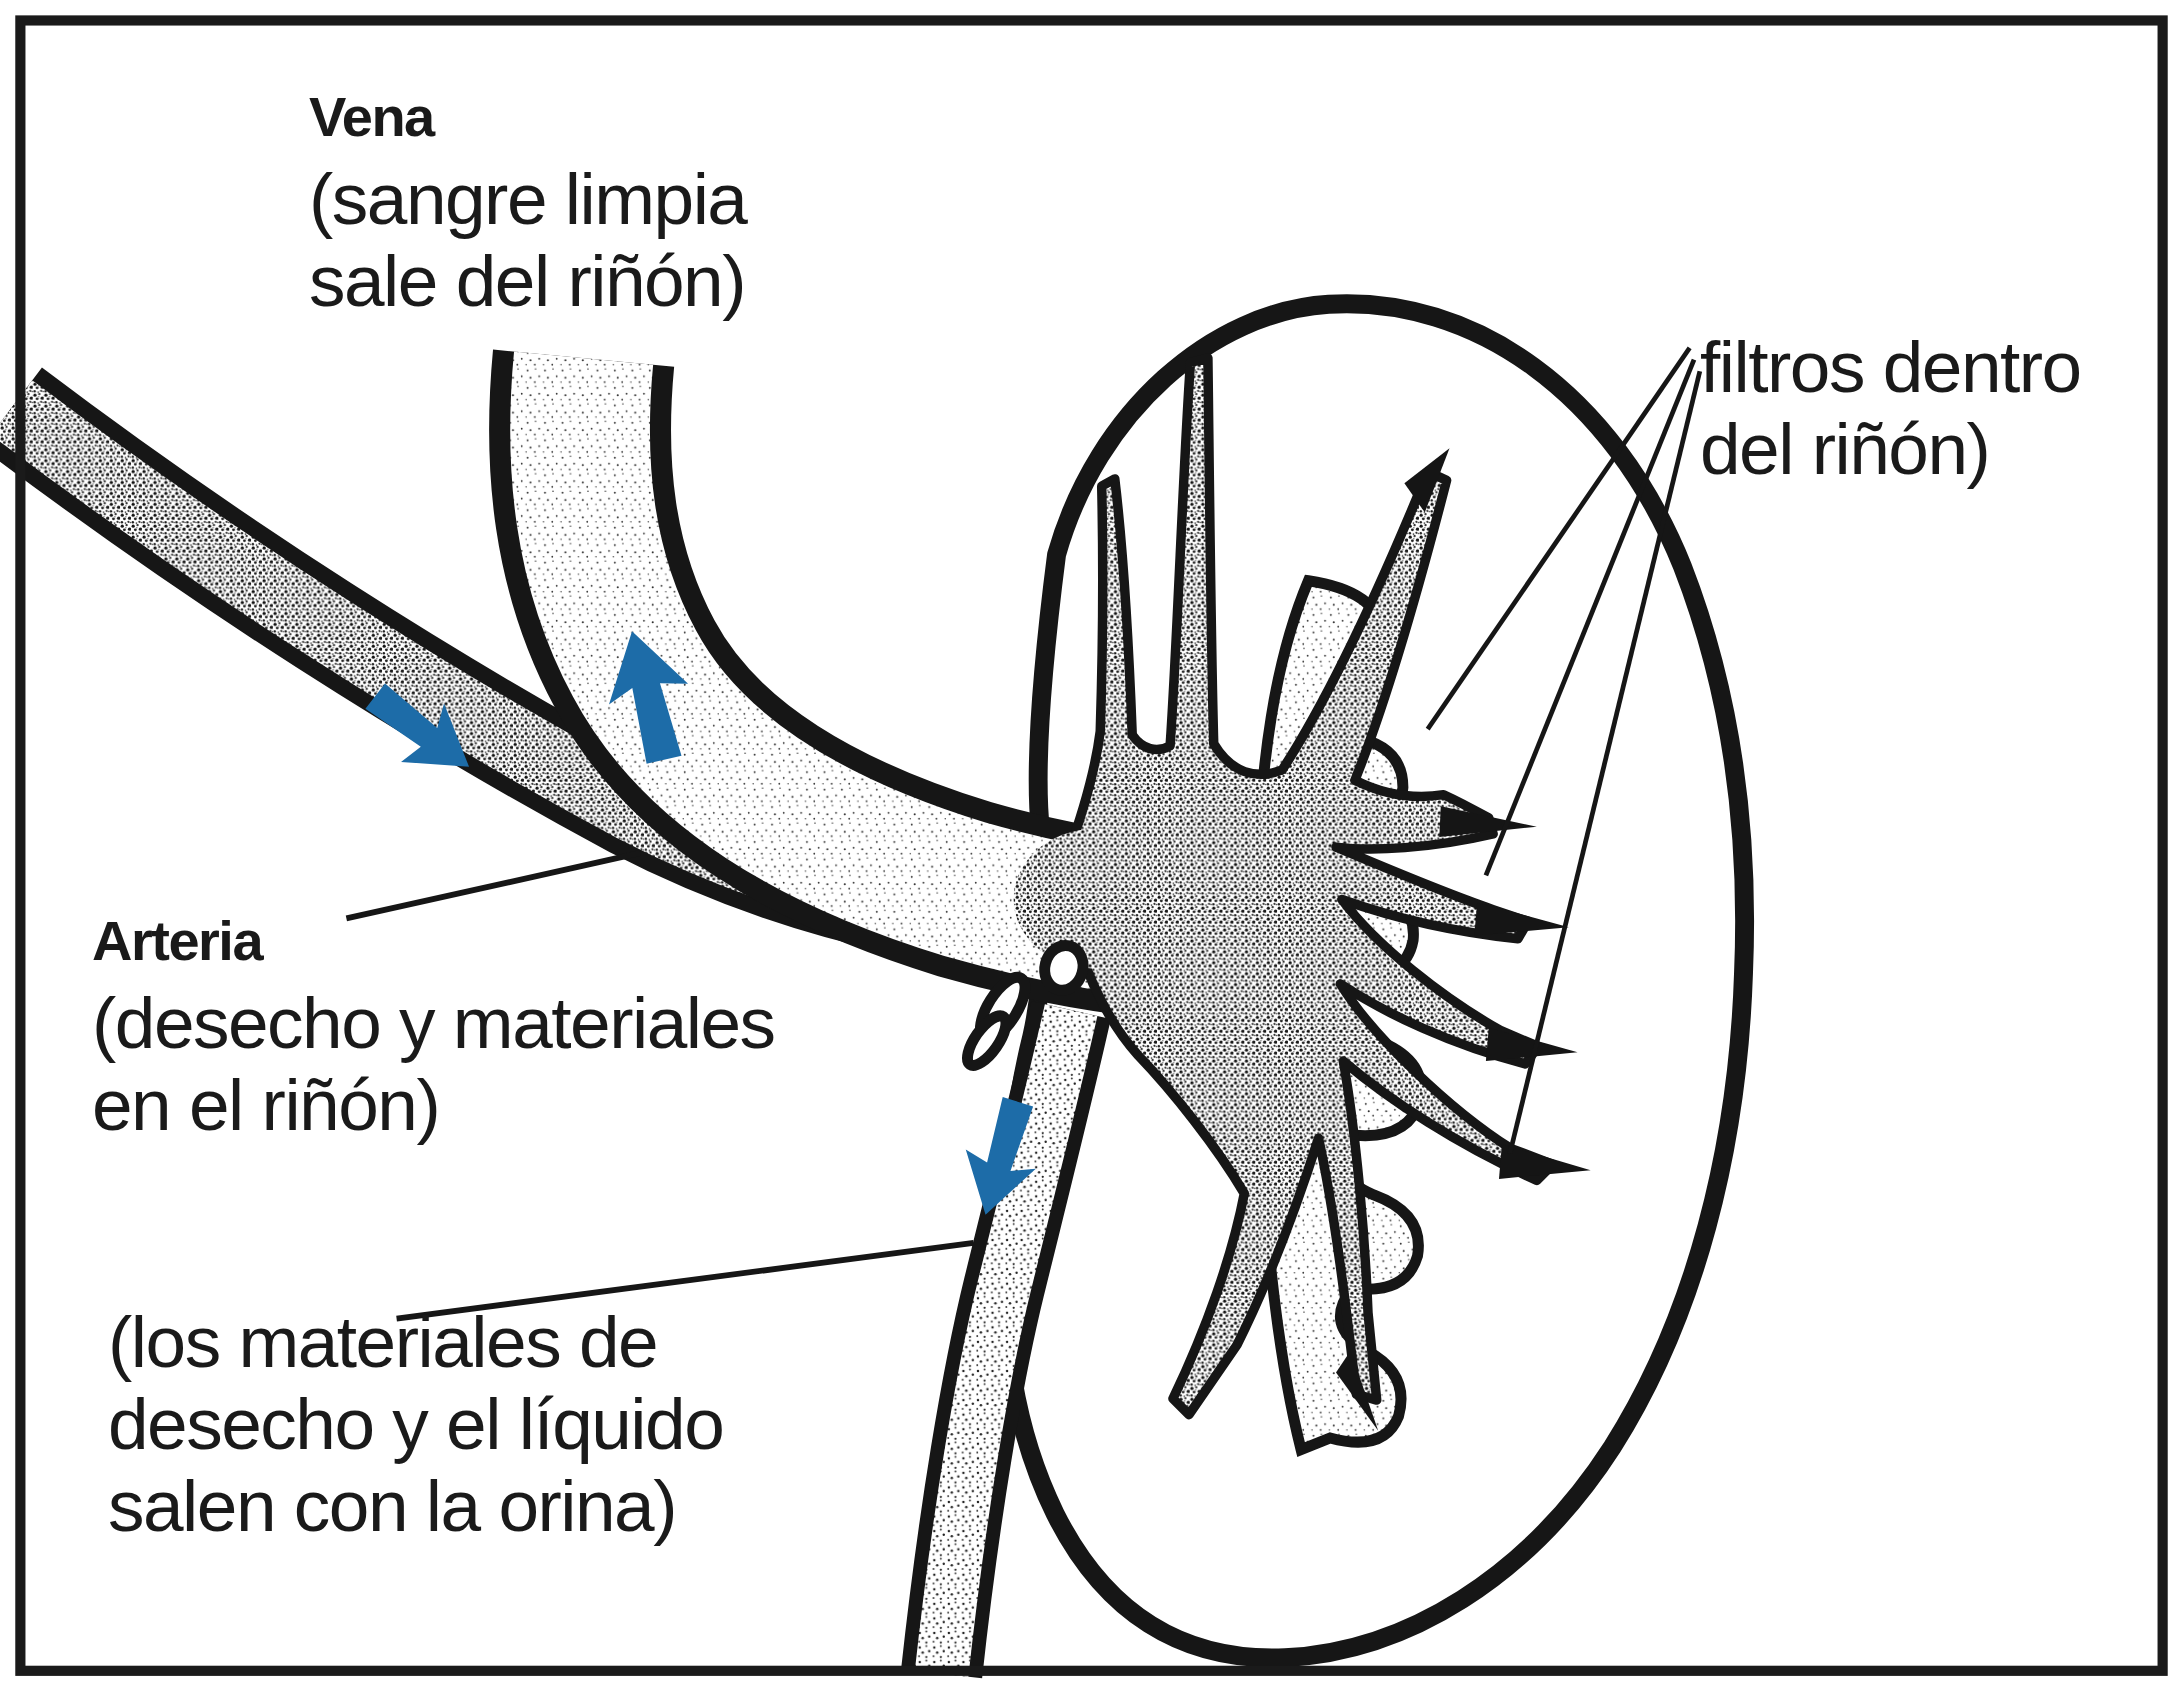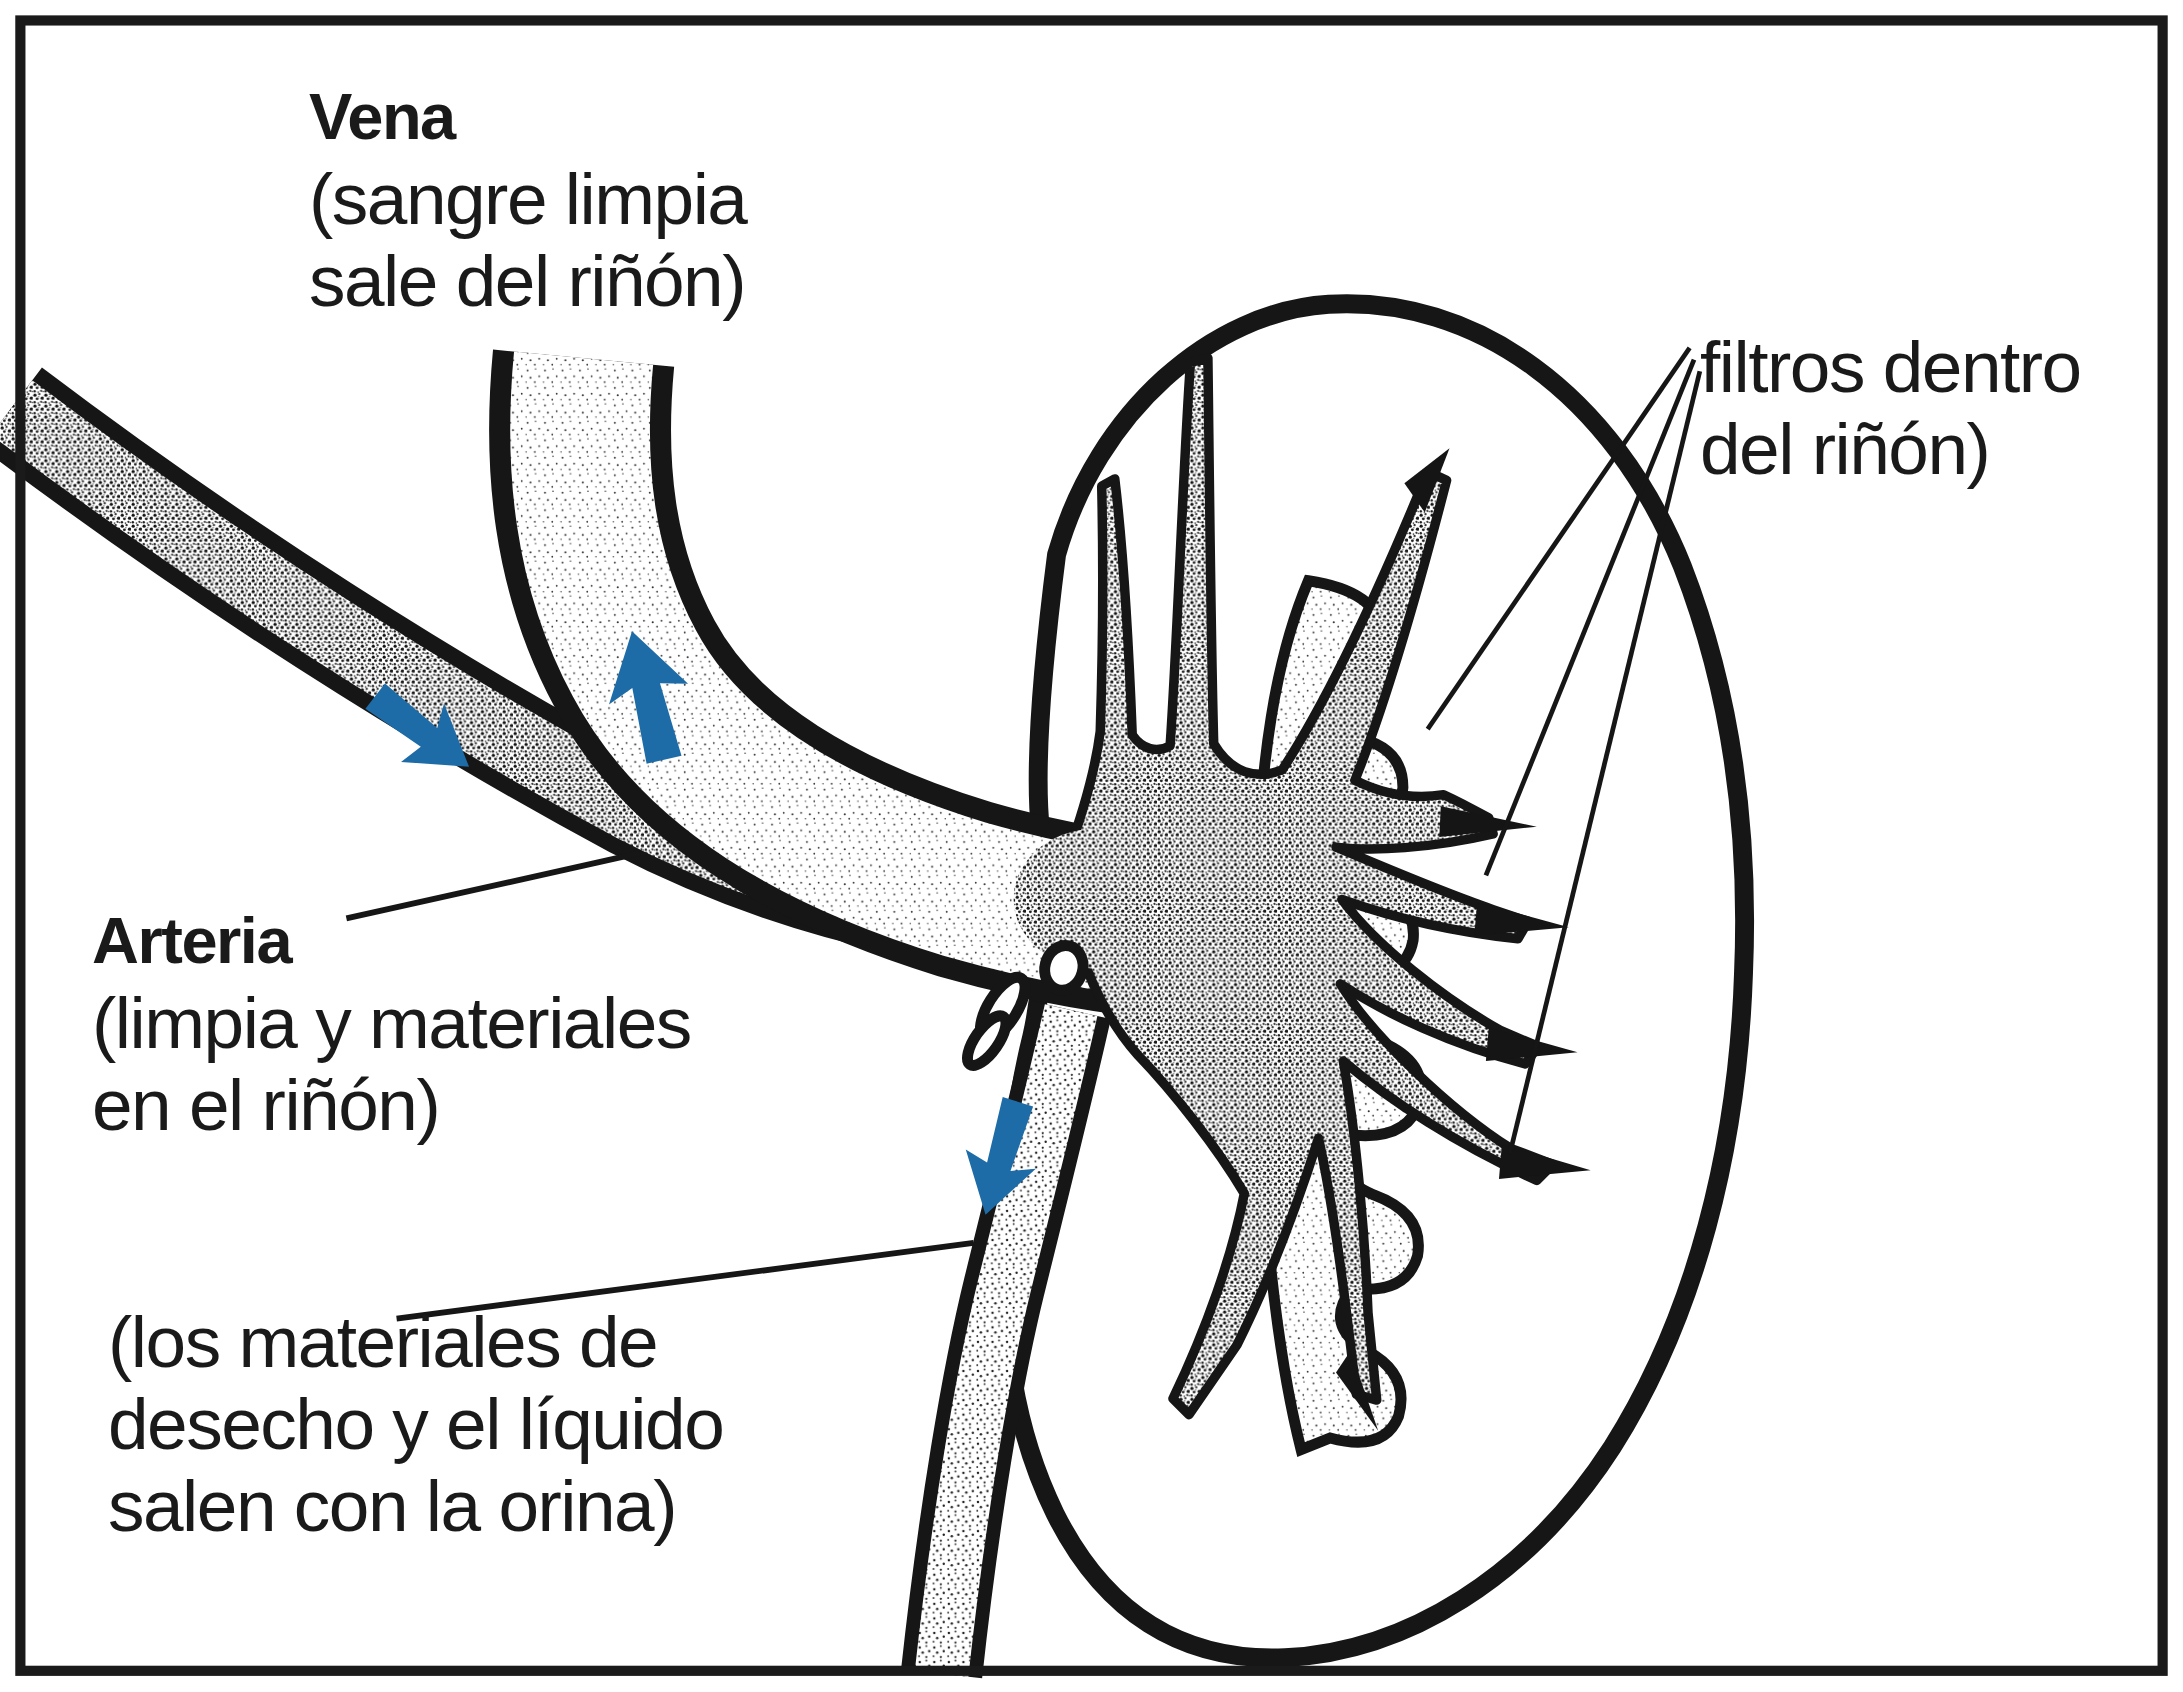--- a/index.html
+++ b/index.html
@@ -21,21 +21,21 @@
   .label {
     position: absolute;
     color: #1a1a1a;
     font-size: 73px;
     line-height: 82px;
     letter-spacing: -1.5px;
     white-space: nowrap;
   }
   .label .t {
     font-weight: bold;
-    font-size: 65px;
+    font-size: 56px;
   }
 </style>
 </head>
 <body>
 
 <div id="canvas">
 
   <svg id="art" width="2183" height="1692" viewBox="0 0 3000 2325" xmlns="http://www.w3.org/2000/svg">
     <defs>
 
@@ -192,21 +192,21 @@
     <div>sale del riñón)</div>
   </div>
 
   <div class="label" style="left:1700px; top:326px;">
     <div>filtros dentro</div>
     <div>del riñón)</div>
   </div>
 
   <div class="label" style="left:92px; top:900px;">
     <div class="t">Arteria</div>
-    <div>(limpia y materiales</div>
+    <div>(desecho y materiales</div>
     <div>en el riñón)</div>
   </div>
 
   <div class="label" style="left:108px; top:1301px;">
     <div>(los materiales de</div>
     <div>desecho y el líquido</div>
     <div>salen con la orina)</div>
   </div>
 
 </div>

